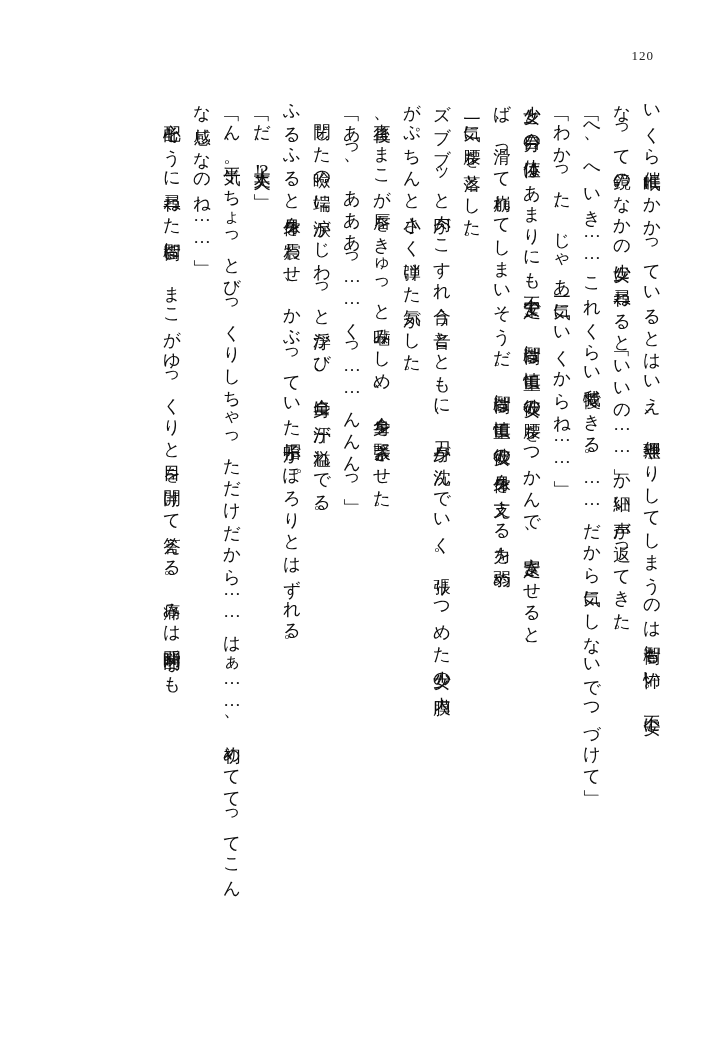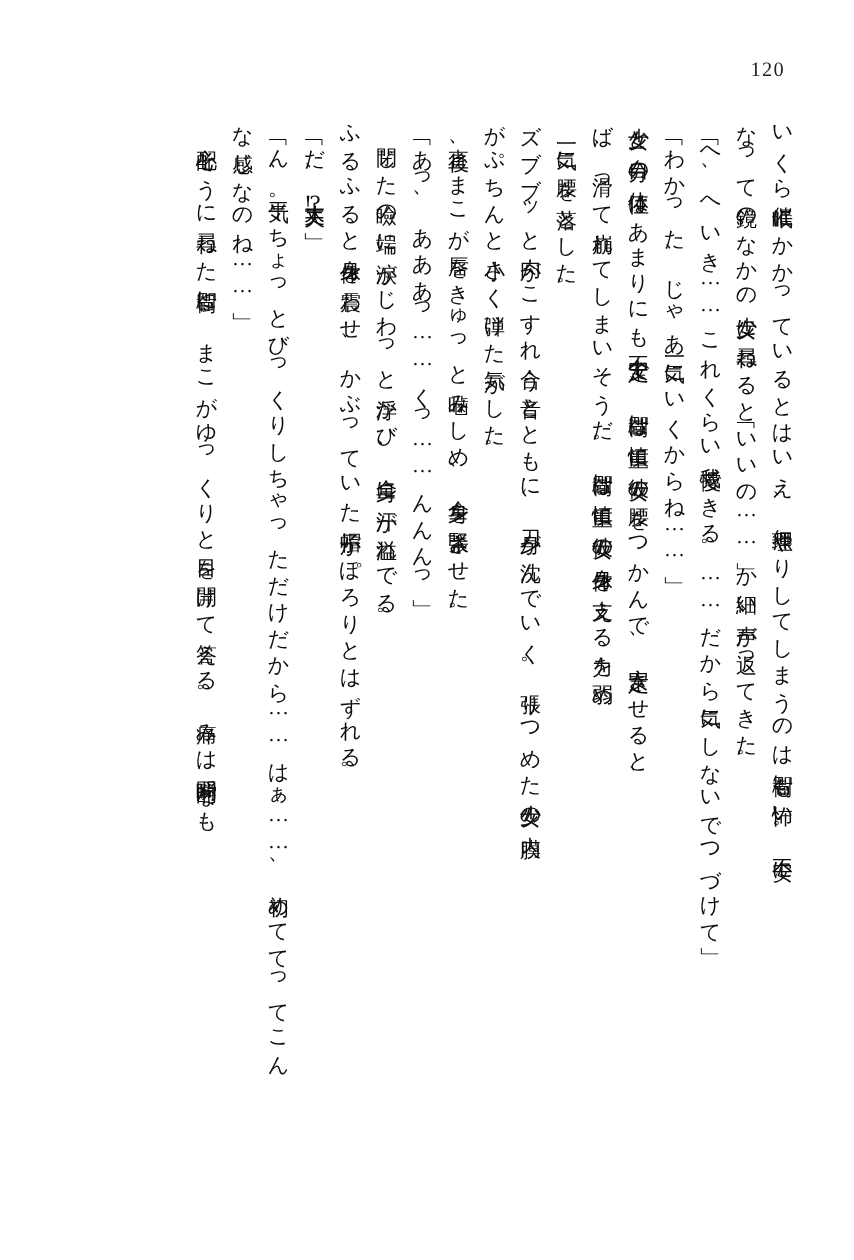--- a/index.html
+++ b/index.html
@@ -19,21 +19,21 @@
     width: 712px;
     height: 1050px;
     background: #ffffff;
     box-sizing: border-box;
   }
   
   .page-number {
     position: absolute;
     top: 48px;
     right: 58px;
-    font-size: 17px;
+    font-size: 13px;
     letter-spacing: 1px;
     color: #222;
     font-family: "Liberation Serif", "DejaVu Serif", serif;
   }
   
   .text-body {
     position: absolute;
     top: 92px;
     right: 52px;
     left: 60px;

